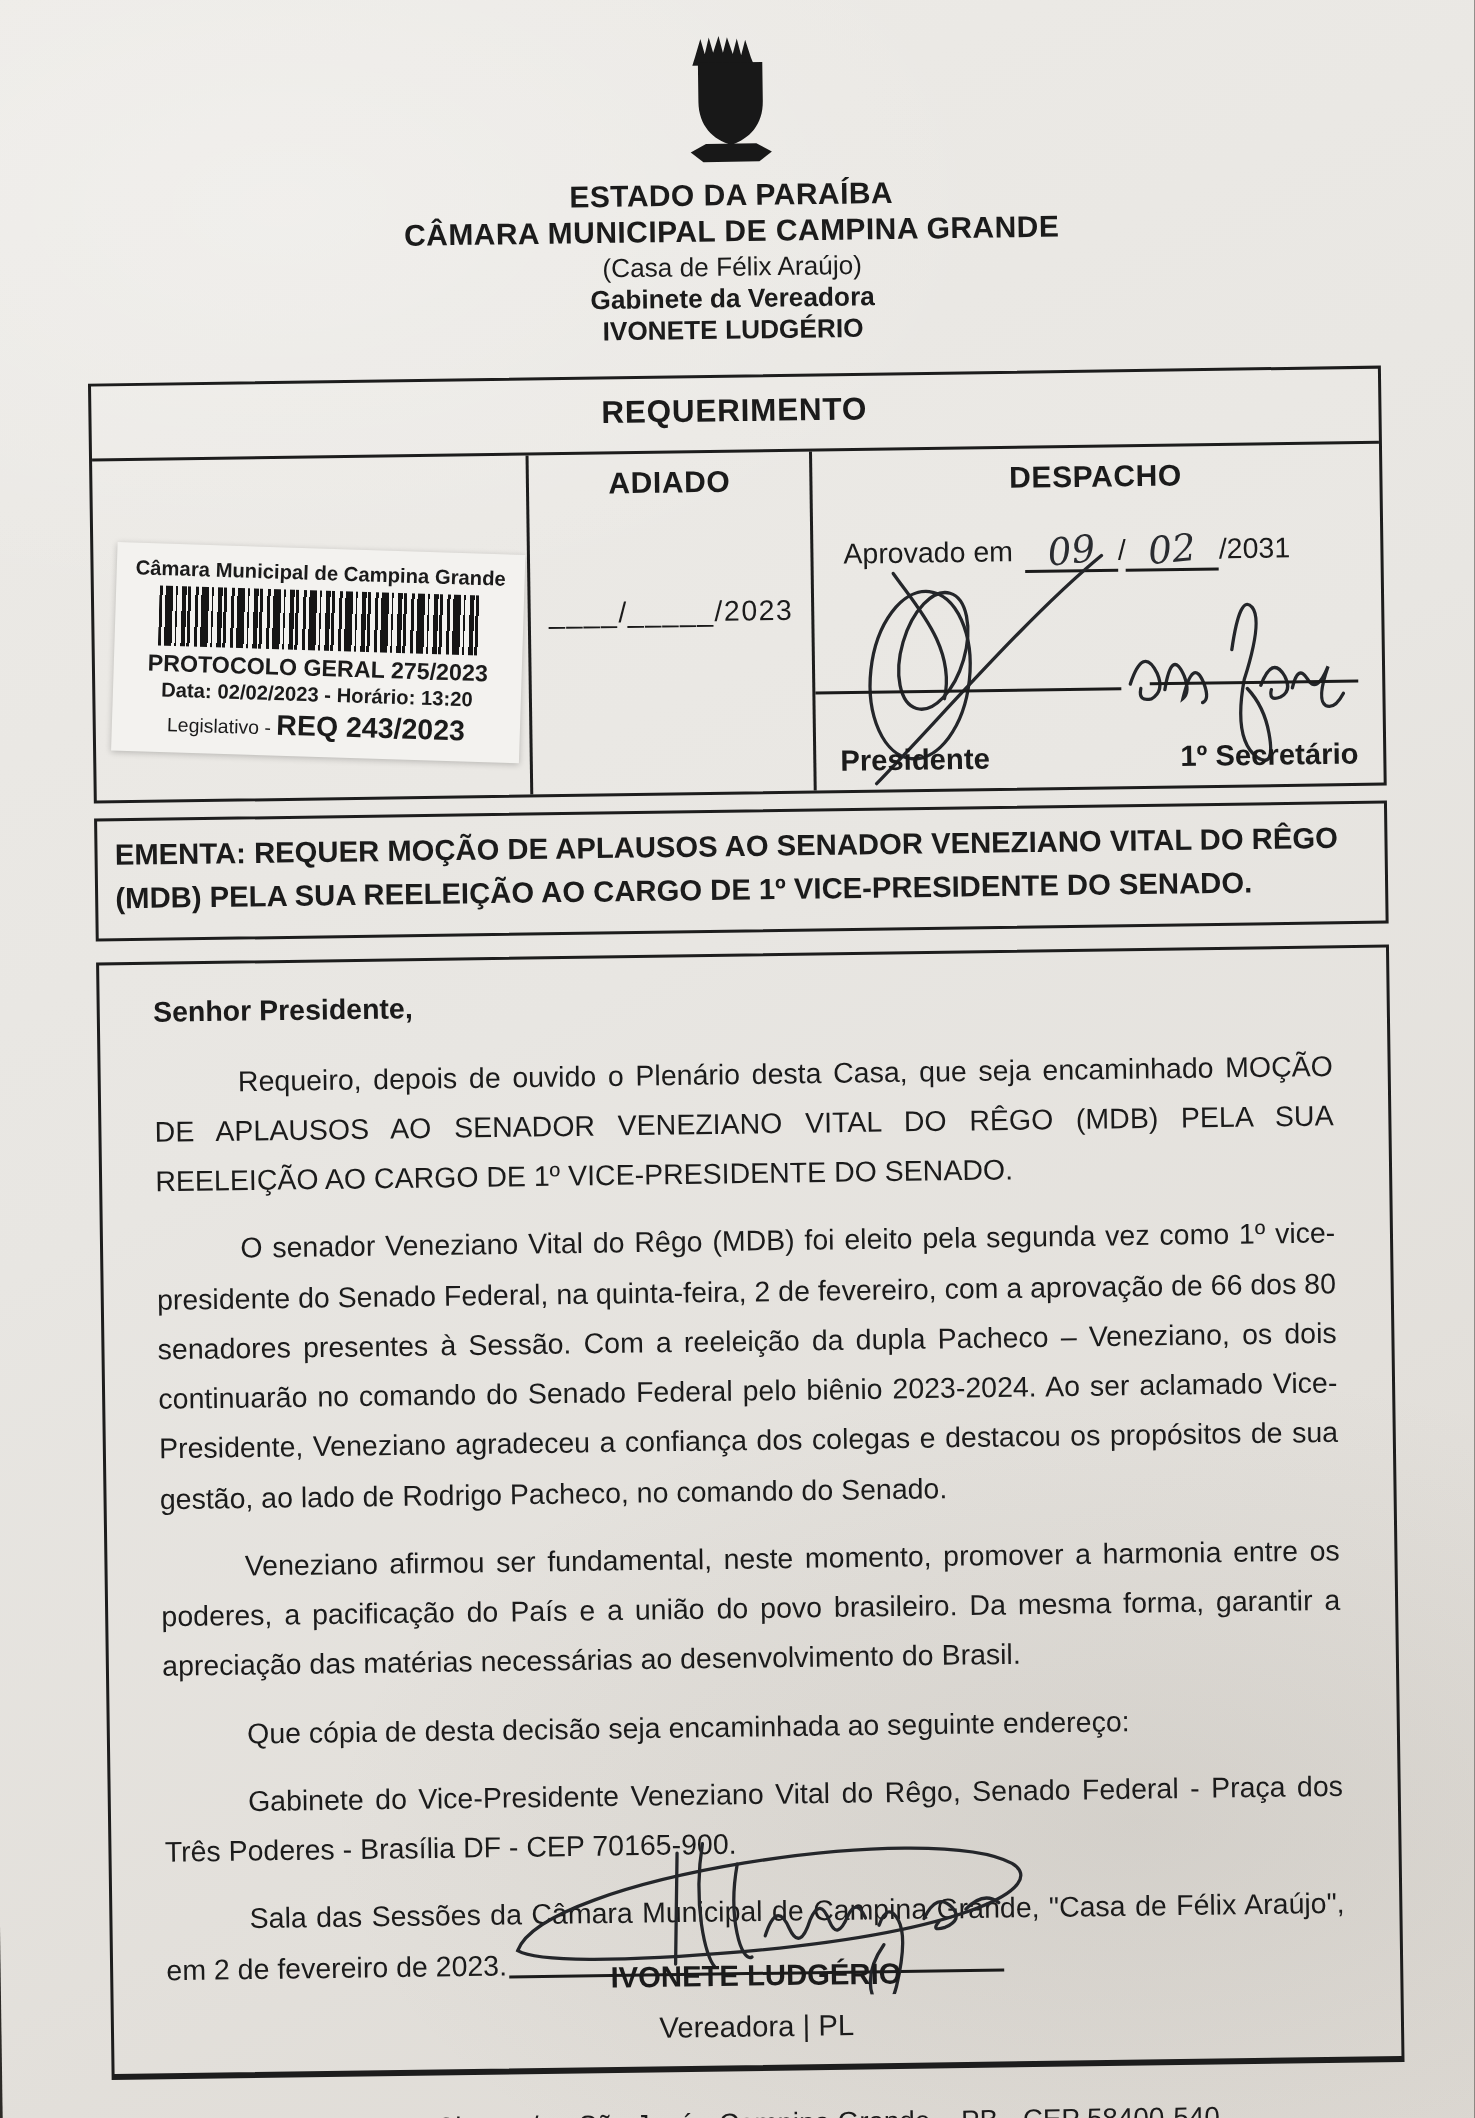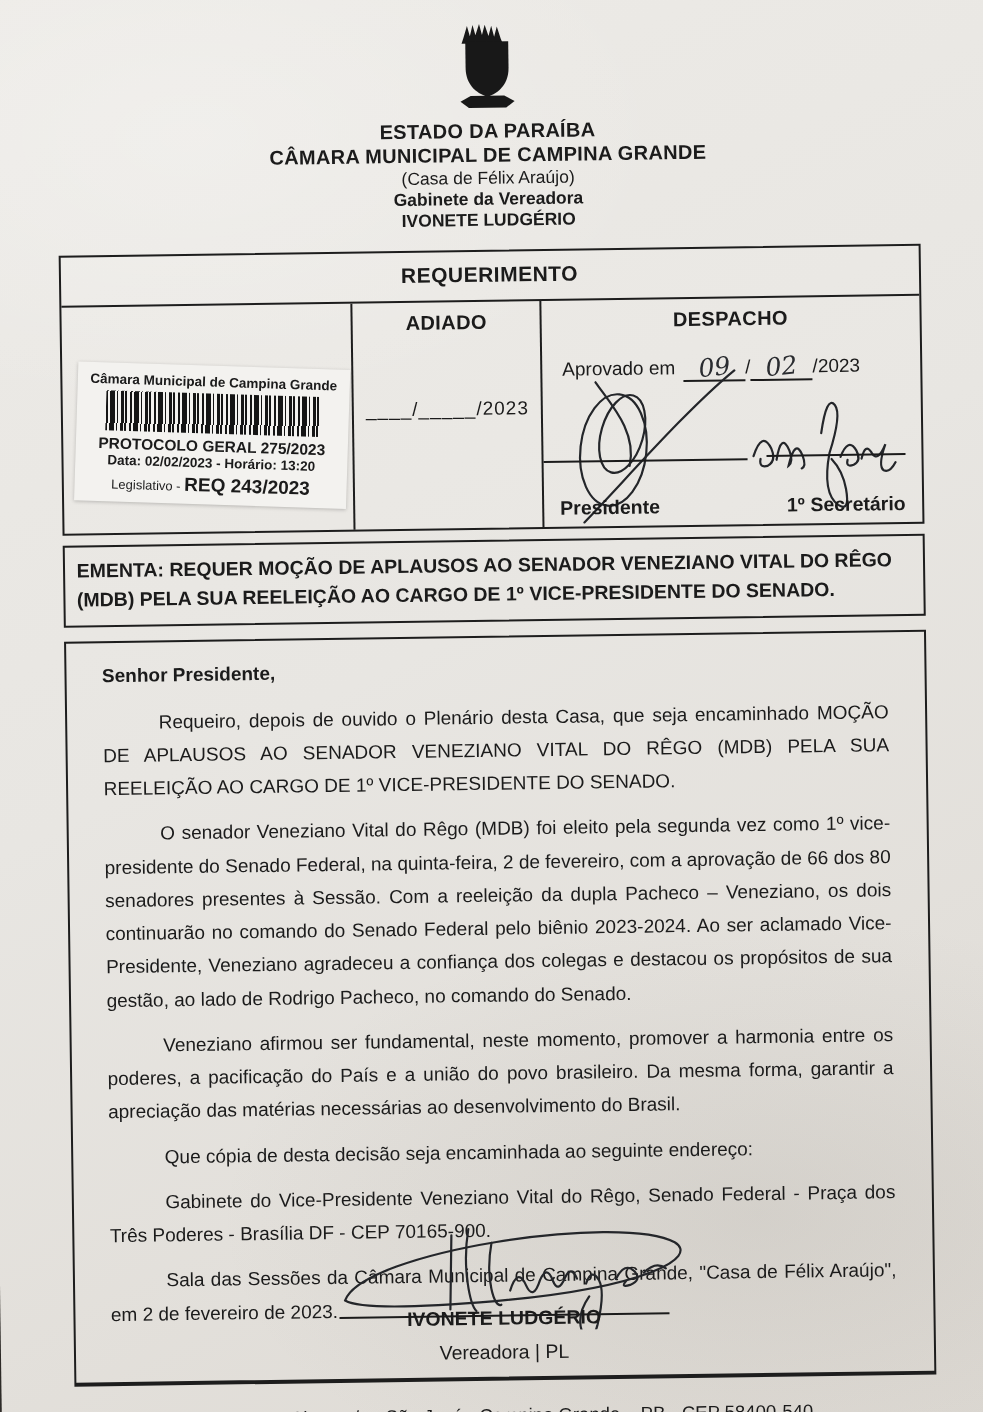--- a/index.html
+++ b/index.html
@@ -146,21 +146,21 @@
           <div class="adiado-date">____/_____/2023</div>
         </div>
 
         <div class="t-cell cell-despacho">
           <div class="cell-label">DESPACHO</div>
           <div class="aprov-line">
             <span class="aprov-prefix">Aprovado em</span>
             <span class="hw-blank"><span class="handwriting">09</span></span>
             <span>/</span>
             <span class="hw-blank"><span class="handwriting">02</span></span>
-            <span>/2023</span>
+            <span>/2031</span>
           </div>
 
           <svg class="sig-svg sig-president" width="225" height="155" viewBox="0 0 225 155">
             <ellipse class="ink" cx="64" cy="80" rx="33" ry="56" transform="rotate(7 64 80)"></ellipse>
             <ellipse class="ink" cx="73" cy="64" rx="21" ry="40" transform="rotate(17 73 64)"></ellipse>
             <path class="ink" d="M47 12 C62 34 88 62 80 96"></path>
             <path class="ink" d="M34 152 C74 112 136 42 186 2"></path>
           </svg>
           <svg class="sig-svg sig-secretary" width="175" height="120" viewBox="0 0 175 120">
             <path class="ink" d="M10 62 q9 -26 18 -7 q5 12 -4 17 q-9 2 -7 -7"></path>

